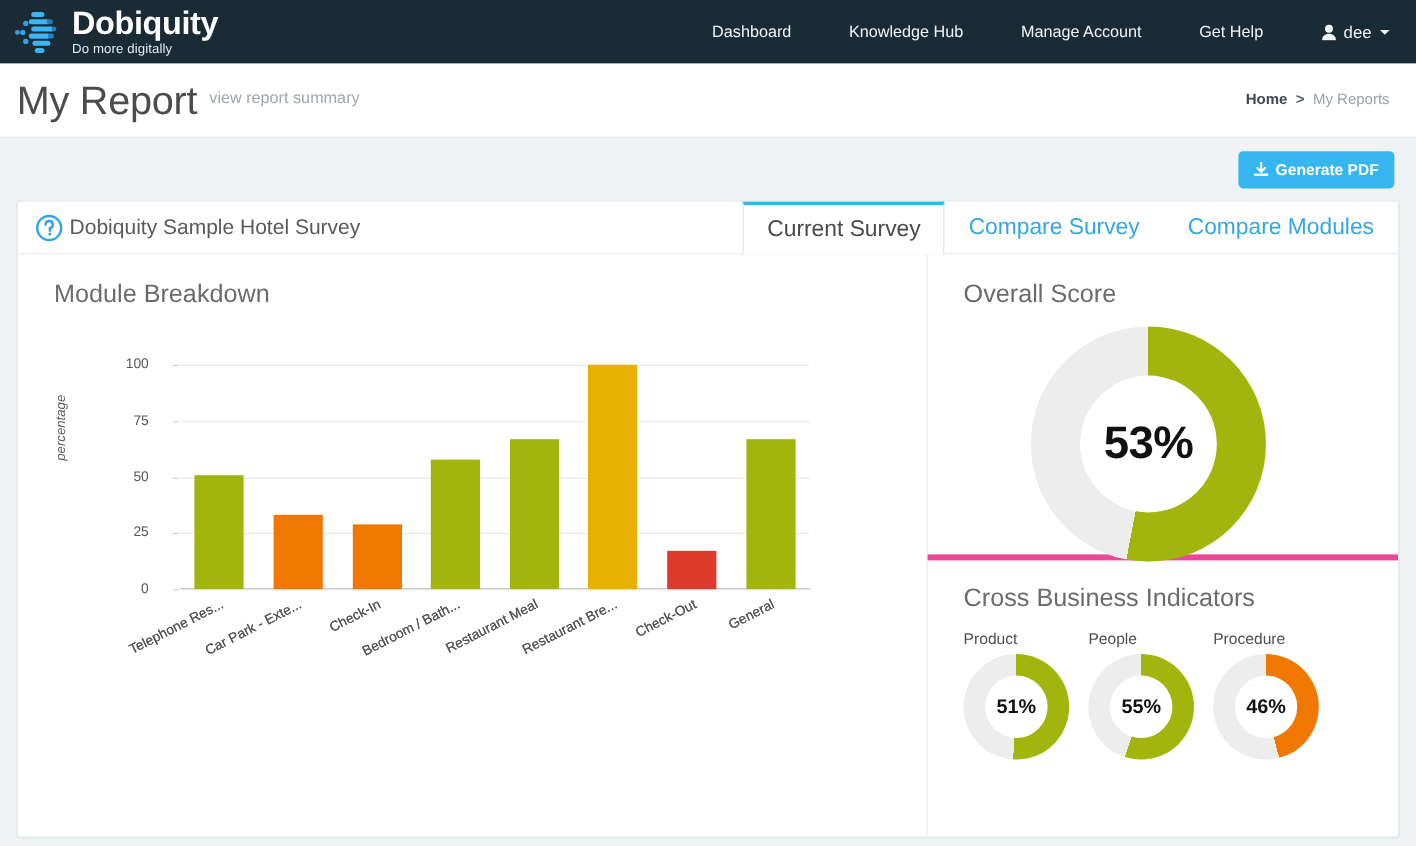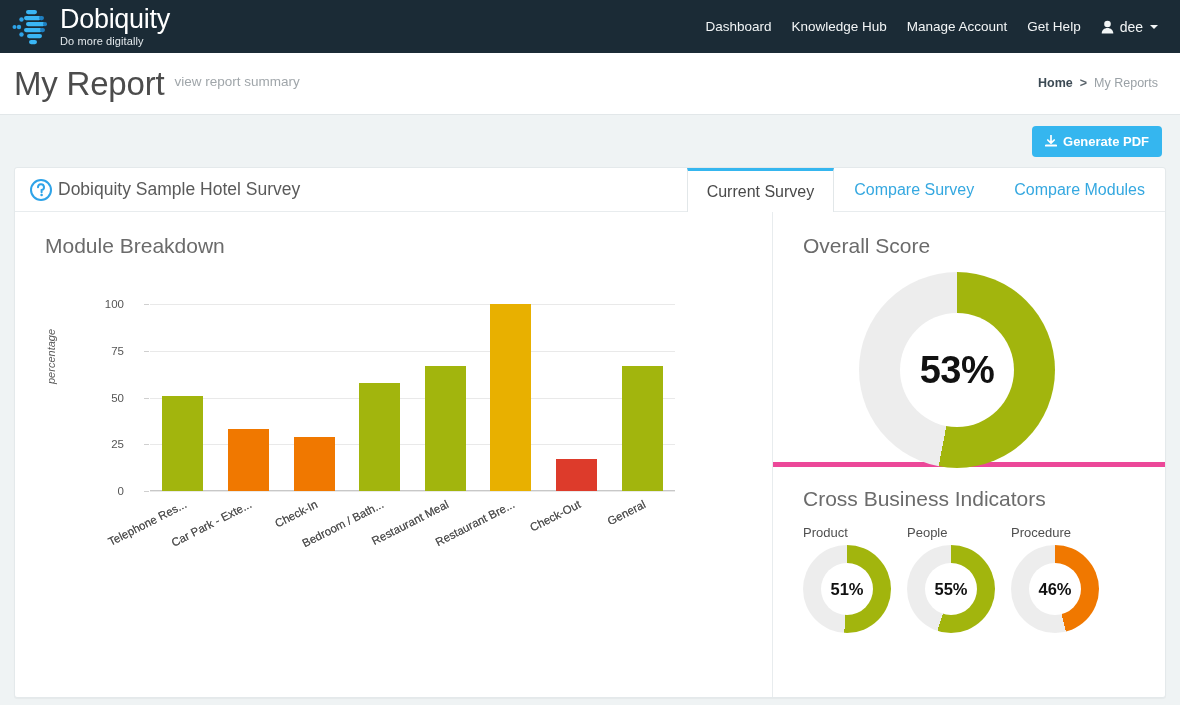--- a/index.html
+++ b/index.html
@@ -12,25 +12,25 @@
 
   
   .topbar {
     height: 53px; background: #1b2b36;
     display: flex; align-items: center; padding: 0 22px 0 10px;
   }
   .brand { display: flex; align-items: center; gap: 6px; }
   .brand-mark { width: 44px; height: 42px; flex: 0 0 44px; }
   .brand-text { display: flex; flex-direction: column; line-height: 1; }
   .brand-name {
-    color: #ffffff; font-size: 27px; font-weight: 400;
+    color: #ffffff; font-size: 27px; font-weight: 700;
     letter-spacing: -0.3px;
   }
   .brand-tag { color: #e3e9ec; font-size: 11px; margin-top: 3px; letter-spacing: .1px; }
-  .nav { margin-left: auto; display: flex; align-items: center; gap: 20px; }
+  .nav { margin-left: auto; display: flex; align-items: center; gap: 48px; }
   .nav a {
     color: #f2f5f6; font-size: 13.5px; text-decoration: none;
   }
   .user { display: flex; align-items: center; gap: 6px; color: #f2f5f6; font-size: 14px; }
   .user svg { display: block; }
   .caret {
     width: 0; height: 0; border-left: 4px solid transparent;
     border-right: 4px solid transparent; border-top: 4px solid #f2f5f6;
     margin-left: 1px;
   }
@@ -71,21 +71,21 @@
     border-bottom: 1px solid #e8ecee;
   }
   .survey-title {
     display: flex; align-items: center; gap: 5px; padding-left: 14px;
     font-size: 17.5px; color: #5a5a5a; flex: 1 1 auto;
   }
   .survey-title svg { display: block; }
   .tabs { display: flex; align-items: stretch; }
   .tab {
     display: flex; align-items: center; padding: 0 19px;
-    font-size: 16px; color: #35a8e0; cursor: pointer;
+    font-size: 19px; color: #35a8e0; cursor: pointer;
     border: 1px solid transparent; border-bottom: none; position: relative; top: 0;
   }
   .tab.active {
     color: #4a4a4a; background: #fff; border-color: #e2e7e9;
     border-top: 3px solid #35b6ef; margin-bottom: -1px; padding-top: 0;
   }
 
   .card-body { flex: 1 1 auto; display: flex; }
   .left-pane { width: 758px; border-right: 1px solid #e8ecee; padding: 22px 0 0 30px; }
   .right-pane { flex: 1 1 auto; display: flex; flex-direction: column; }

